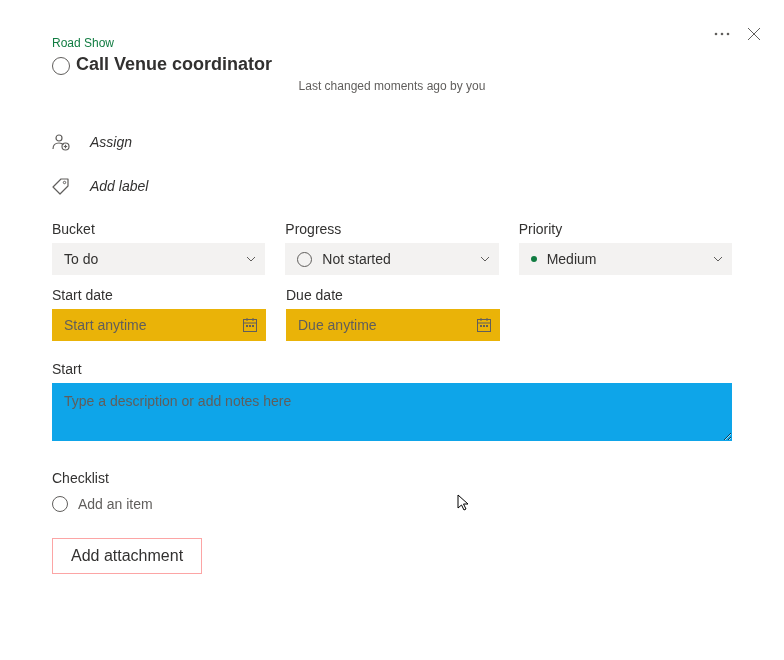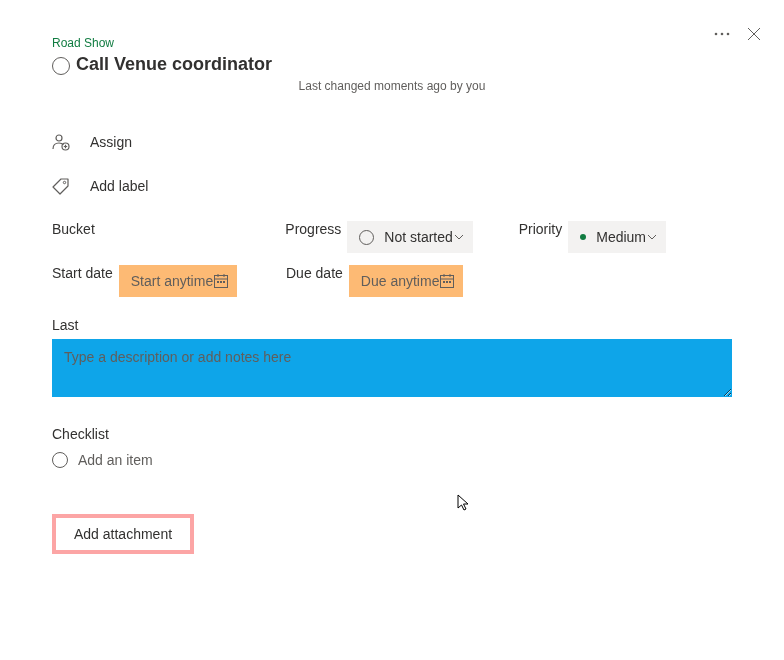--- a/index.html
+++ b/index.html
@@ -74,30 +74,31 @@
     }
     .assign-icon, .label-icon {
       width: 18px;
       height: 18px;
       color: #605e5c;
       flex-shrink: 0;
     }
     .meta-text {
       color: #323130;
       font-size: 14px;
+      font-style: italic;
     }
     .fields-row {
       display: flex;
       gap: 20px;
       margin-bottom: 12px;
       margin-top: 20px;
     }
     .field-group {
       display: flex;
-      flex-direction: row;
+      flex-direction: column;
       gap: 6px;
       width: 214px;
     }
     .field-label {
       font-size: 14px;
       font-weight: 400;
       color: #323130;
     }
     .select-box {
       background: #f3f2f1;
@@ -129,21 +130,21 @@
       width: 6px;
       height: 6px;
       border-radius: 50%;
     }
     .date-fields-row {
       display: flex;
       gap: 20px;
       margin-bottom: 20px;
     }
     .date-box {
-      background: #fdba74;
+      background: #eab308;
       height: 32px;
       display: flex;
       align-items: center;
       padding: 0 8px 0 12px;
       justify-content: space-between;
       cursor: pointer;
     }
     .date-placeholder {
       color: #605e5c;
     }
@@ -192,27 +193,27 @@
       flex-shrink: 0;
     }
     .checklist-text {
       color: #605e5c;
     }
     .attachments-section {
       margin-bottom: 20px;
     }
     .add-attachment-btn {
       background: #ffffff;
-      border: 4px solid #fca5a5;
+      border: 1px solid #fca5a5;
       padding: 8px 18px;
-      font-size: 14px;
+      font-size: 16px;
       color: #323130;
       cursor: pointer;
       font-family: inherit;
-      margin-top: 20px;
+      margin-top: 0;
     }
     .cursor-pointer {
       position: absolute;
       left: 457px;
       top: 494px;
       pointer-events: none;
     }
   </style>
 </head>
 <body>
@@ -255,20 +256,26 @@
   <svg class="label-icon" width="18" height="18" viewBox="0 0 18 18">
     <path d="M9 2 L16 2 L16 9 L8 17 L1 10 Z" fill="none" stroke="currentColor" stroke-width="1.2" stroke-linejoin="round"></path>
     <circle cx="12.5" cy="5.5" r="1.2" fill="none" stroke="currentColor" stroke-width="1"></circle>
   </svg>
   <span class="meta-text">Add label</span>
 </div>
 
 <div class="fields-row">
   <div class="field-group">
     <div class="field-label">Bucket</div>
+    <div class="select-box">
+      <span class="select-text">To do</span>
+      <svg class="chevron" width="12" height="12" viewBox="0 0 12 12">
+        <path d="M2 4 L6 8 L10 4" fill="none" stroke="currentColor" stroke-width="1"></path>
+      </svg>
+    </div>
   </div>
   <div class="field-group">
     <div class="field-label">Progress</div>
     <div class="select-box">
       <div class="select-content">
         <div class="progress-circle"></div>
         <span class="select-text">Not started</span>
       </div>
       <svg class="chevron" width="12" height="12" viewBox="0 0 12 12">
         <path d="M2 4 L6 8 L10 4" fill="none" stroke="currentColor" stroke-width="1"></path>
@@ -316,21 +323,21 @@
         <line x1="11" y1="1" x2="11" y2="4" stroke="currentColor" stroke-width="1"></line>
         <rect x="4" y="8" width="2" height="2" fill="currentColor"></rect>
         <rect x="7" y="8" width="2" height="2" fill="currentColor"></rect>
         <rect x="10" y="8" width="2" height="2" fill="currentColor"></rect>
       </svg>
     </div>
   </div>
 </div>
 
 <div class="notes-section">
-  <div class="field-label">Last</div>
+  <div class="field-label">Start</div>
   <textarea class="notes-textarea" placeholder="Type a description or add notes here" style=""></textarea>
 </div>
 
 <div class="checklist-section">
   <div class="section-title">Checklist</div>
   <div class="checklist-add">
     <div class="checklist-circle"></div>
     <span class="checklist-text">Add an item</span>
   </div>
 </div>

